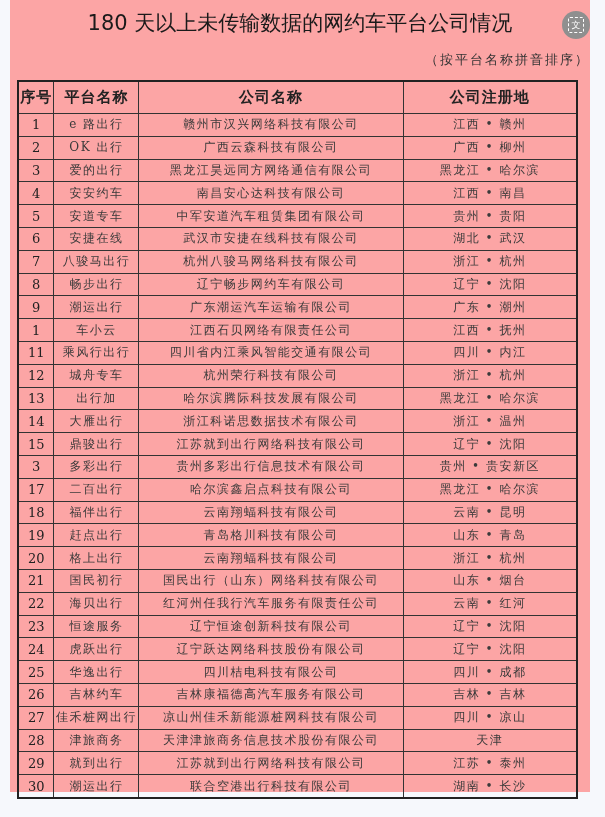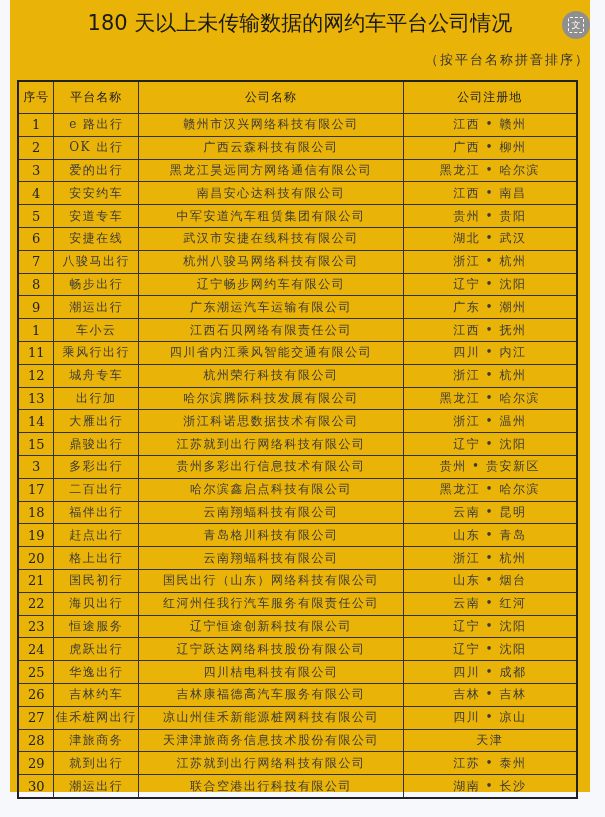--- a/index.html
+++ b/index.html
@@ -4,21 +4,21 @@
 <style>
   html, body { margin:0; padding:0; }
   body {
     width:605px; height:817px; overflow:hidden;
     background:#f6f8fc;
     font-family:"DejaVu Serif", "Liberation Serif", serif;
     position:relative;
   }
   .sheet {
     position:absolute; left:10px; top:0; width:580px; height:792px;
-    background:#eab308;
+    background:#fca5a5;
   }
   .title {
     position:absolute; left:0; top:9px; width:580px; text-align:center;
     font-family:"DejaVu Sans", "Liberation Sans", sans-serif;
     font-size:21px; color:#1a1a1a; letter-spacing:0px;
   }
   .subtitle {
     position:absolute; left:0; top:51px; width:580px; text-align:right;
     font-size:13px; color:#333; letter-spacing:2px;
   }
@@ -34,21 +34,21 @@
   }
   table {
     position:absolute; left:17px; top:80px;
     border-collapse:collapse; width:561px;
     border:2px solid #222;
   }
   th, td {
     border:1px solid #333; text-align:center; padding:0;
     color:#3a3a3a; font-size:12px; white-space:nowrap;
   }
-  th { height:31px; font-weight:normal; color:#222; font-size:12px; letter-spacing:1px; }
+  th { height:31px; font-weight:bold; color:#222; font-size:15px; letter-spacing:1px; }
   td { height:21.8px; letter-spacing:1.5px; }
   td.num { font-size:13px; letter-spacing:0; color:#222; }
   col.c1 { width:36px; } col.c2 { width:85px; } col.c3 { width:265px; } col.c4 { width:175px; }
 </style>
 </head>
 <body>
 
 <div class="sheet">
   <div class="title">180 天以上未传输数据的网约车平台公司情况</div>
   <div class="subtitle">（按平台名称拼音排序）</div>

